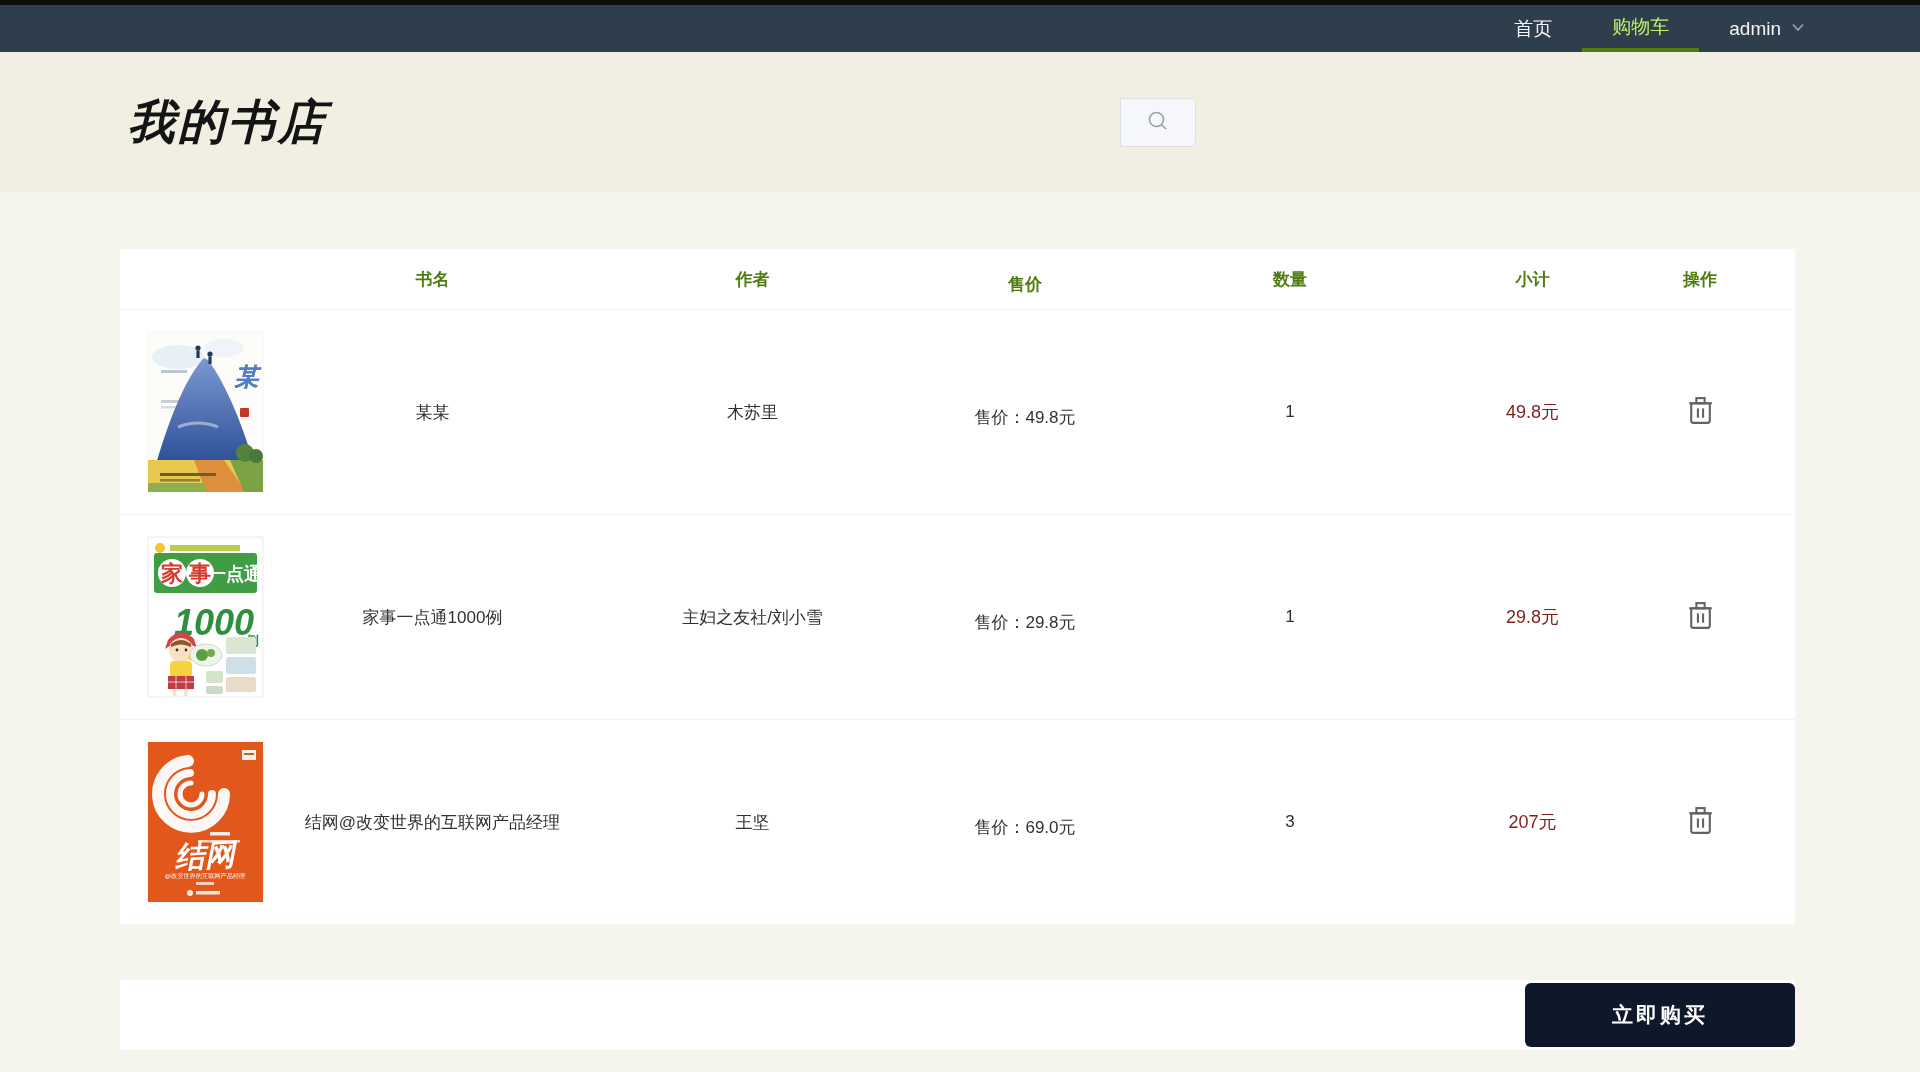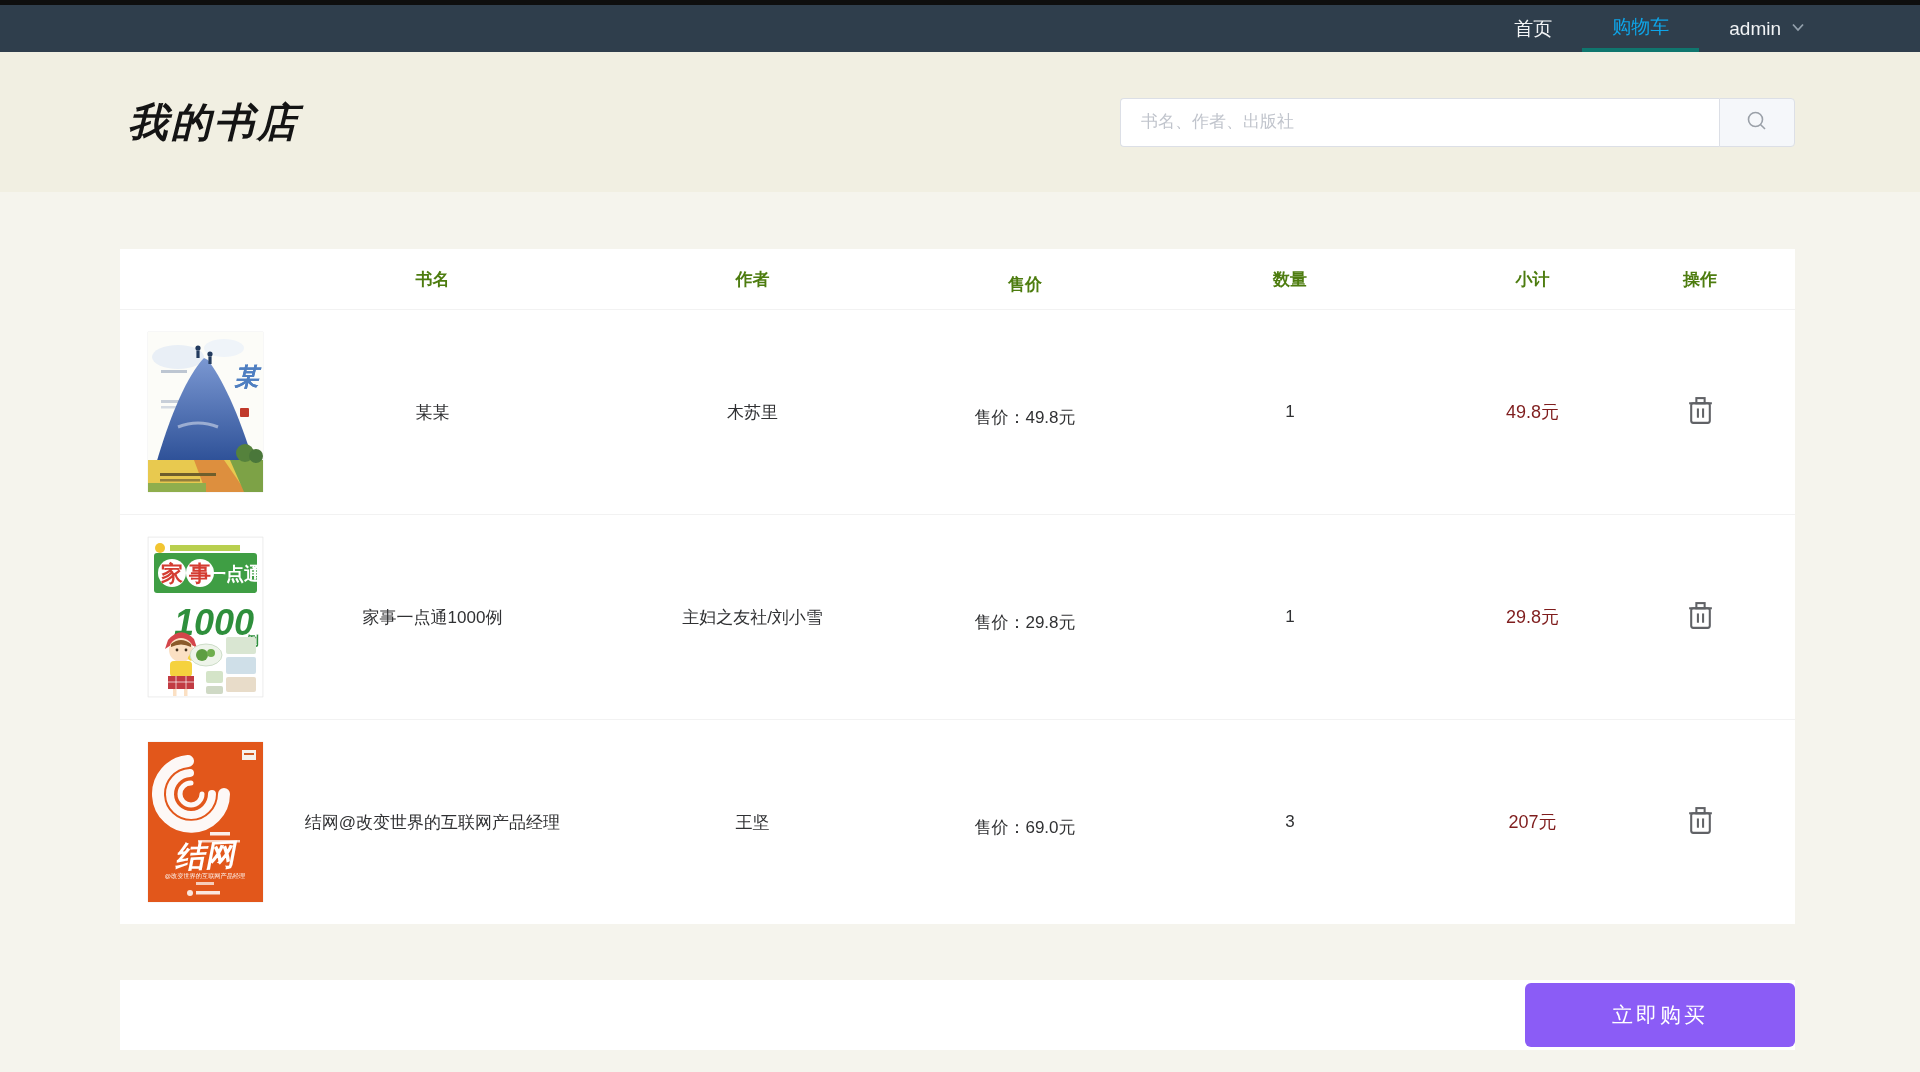--- a/index.html
+++ b/index.html
@@ -13,30 +13,30 @@
   
   .top-strip { height: 5px; background: #0e0e0e; }
   .navbar {
     height: 47px; background: #2f3e4c;
     display: flex; justify-content: flex-end; padding-right: 84px;
   }
   .nav-item {
     display: flex; align-items: center; gap: 9px;
     padding: 0 30px; font-size: 19px; color: #f2f4f6; cursor: pointer;
   }
-  .nav-item.active { color: #0ea5e9; border-bottom: 4px solid #0f766e; }
+  .nav-item.active { color: #bef264; border-bottom: 4px solid #4d7c0f; }
 
   
   .header-band {
     height: 140px; background: #f1efe2;
     display: flex; align-items: center; justify-content: space-between;
     padding: 0 125px 0 128px;
   }
   .store-title {
-    font-size: 40px; font-style: italic; font-weight: 700;
+    font-size: 47px; font-style: italic; font-weight: 700;
     color: #141414; letter-spacing: 3px;
   }
   .search-box { display: flex; height: 49px; width: 675px; }
   .search-input {
     flex: 1; border: 1px solid #dcdfe6; border-right: none;
     border-radius: 4px 0 0 4px; padding: 0 20px; font-size: 17px;
     color: #606266; background: #fff; outline: none;
     font-family: inherit;
   }
   .search-input::placeholder { color: #c0c4cc; }
@@ -63,23 +63,23 @@
   .subtotal { color: #7f1d1d; font-size: 18px; }
   .cover { width: 115px; height: 160px; display: block; box-shadow: 0 0 1px rgba(0,0,0,.2); }
   .trash-btn { background: none; border: none; cursor: pointer; padding: 4px; }
 
   
   .footer-bar {
     width: 1675px; margin: 56px 0 0 120px; height: 70px; background: #fff;
     display: flex; justify-content: flex-end; align-items: center;
   }
   .buy-btn {
-    width: 270px; height: 64px; margin: 3px 0; background: #8b5cf6;
+    width: 270px; height: 64px; margin: 3px 0; background: #0f172a;
     color: #fff; border: none; border-radius: 6px; font-size: 21px;
-    font-weight: normal; letter-spacing: 3px; cursor: pointer;
+    font-weight: bold; letter-spacing: 3px; cursor: pointer;
     font-family: inherit;
   }
 </style>
 </head>
 <body>
 
 <div class="top-strip"></div>
 
 <nav class="navbar">
   <div class="nav-item">
@@ -94,21 +94,20 @@
       <svg width="16" height="16" viewBox="0 0 16 16">
           <polyline points="3,5.5 8,11 13,5.5" fill="none" stroke="#93a0ac" stroke-width="1.8"></polyline>
         </svg>
     </span>
   </div>
 </nav>
 
 <header class="header-band">
   <h1 class="store-title">我的书店</h1>
   <div class="search-box">
-    <input class="search-input" type="text" placeholder="书名、作者、出版社" style="">
     <button class="search-btn">
       <span>
         <svg width="24" height="24" viewBox="0 0 24 24">
             <circle cx="10.5" cy="10.5" r="7" fill="none" stroke="#9aa0a8" stroke-width="1.6"></circle>
             <line x1="15.7" y1="15.7" x2="20" y2="20" stroke="#9aa0a8" stroke-width="1.6"></line>
           </svg>
       </span>
     </button>
   </div>
 </header>

